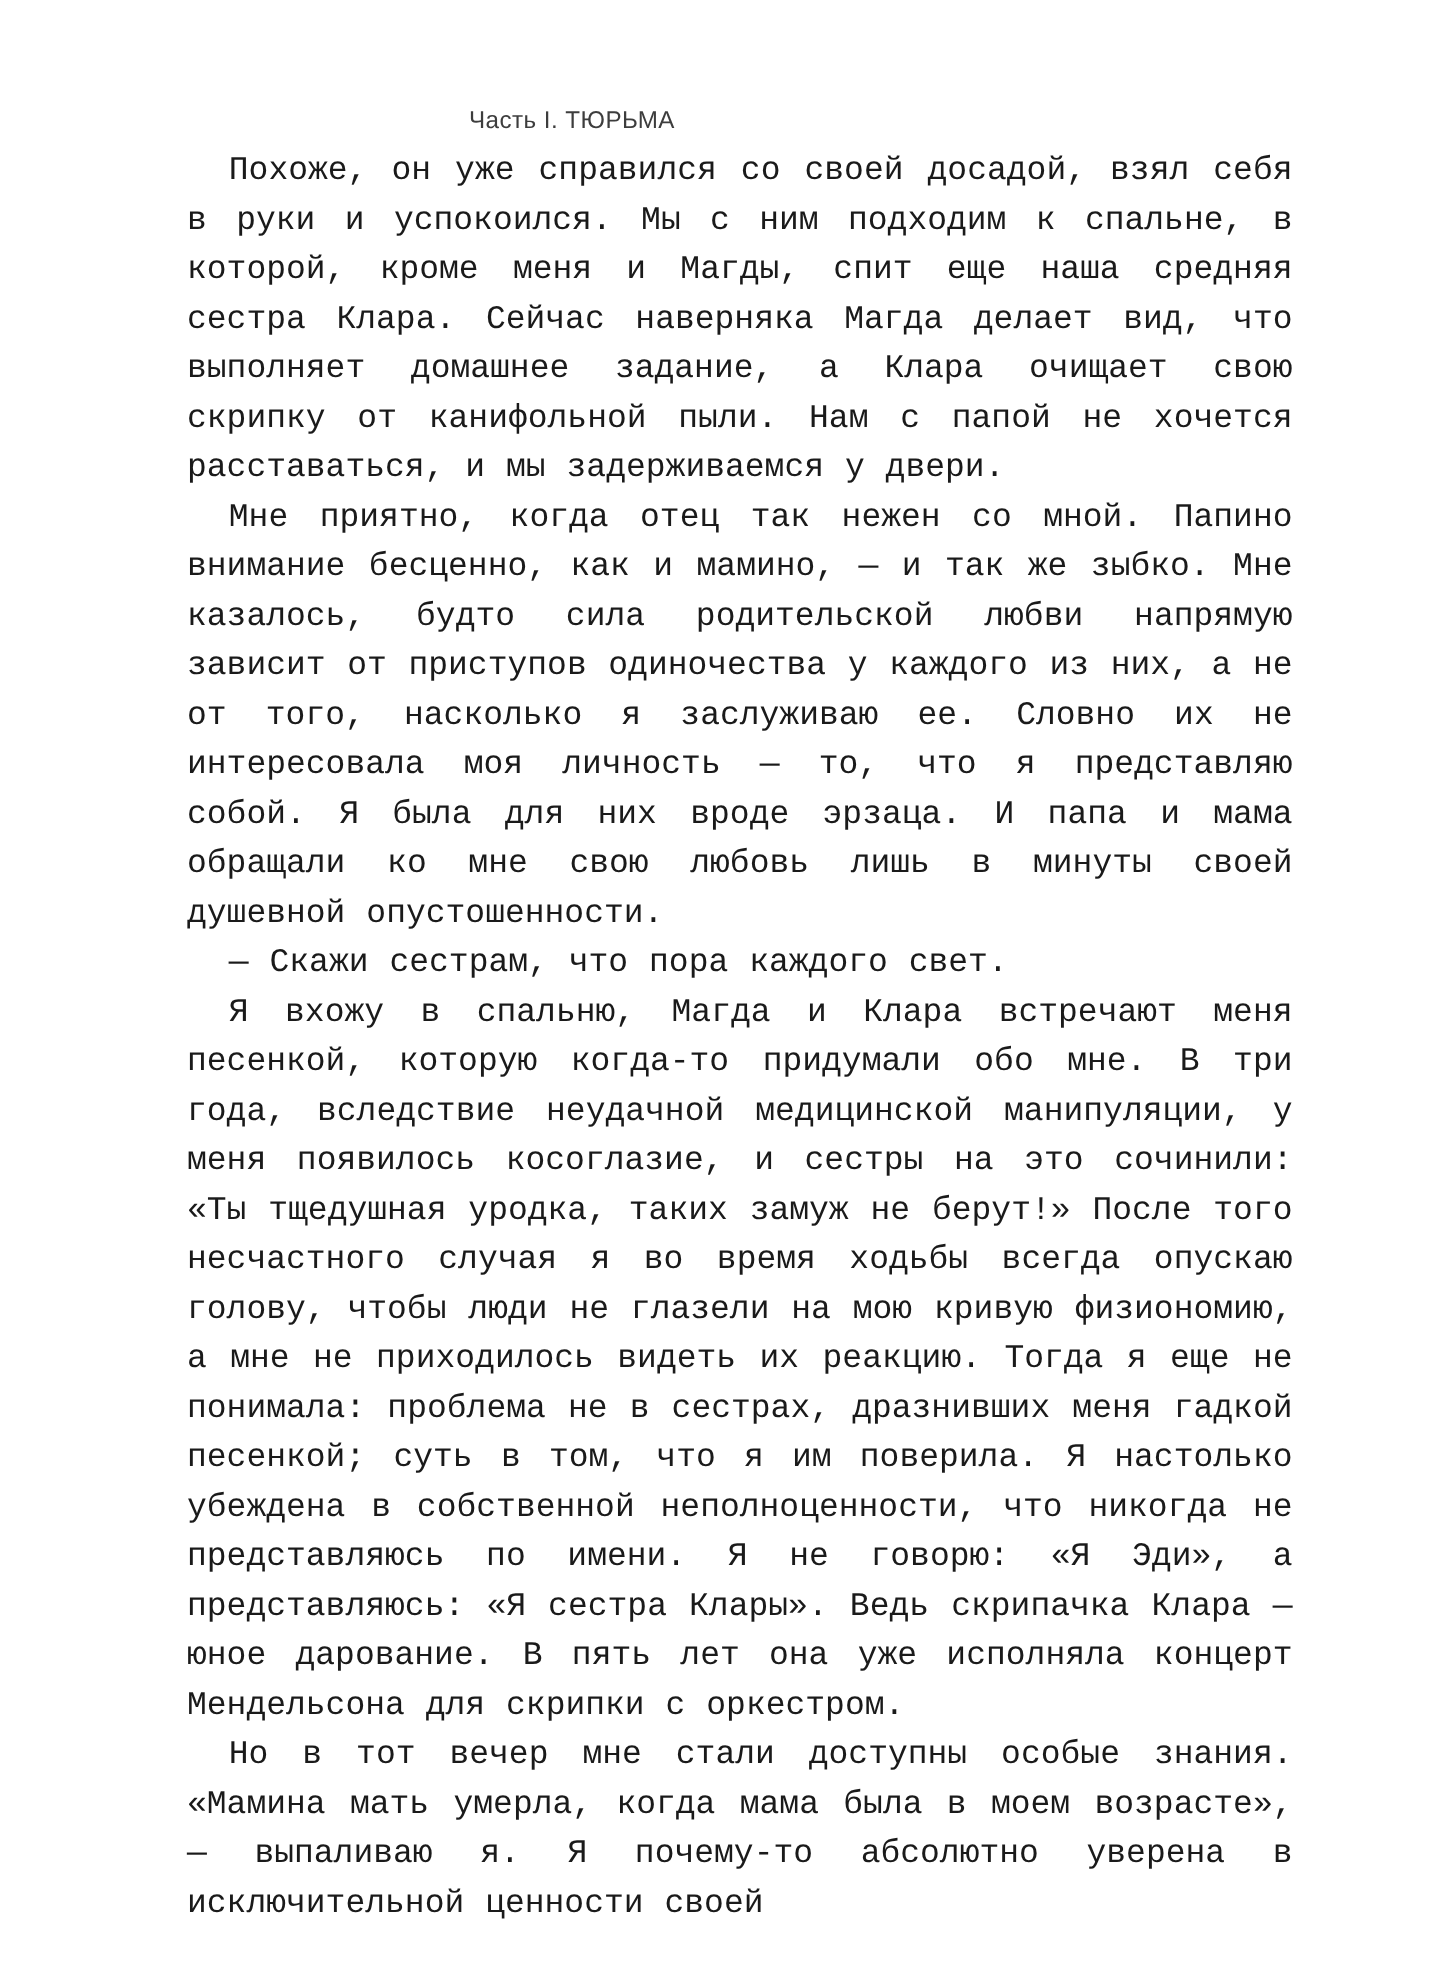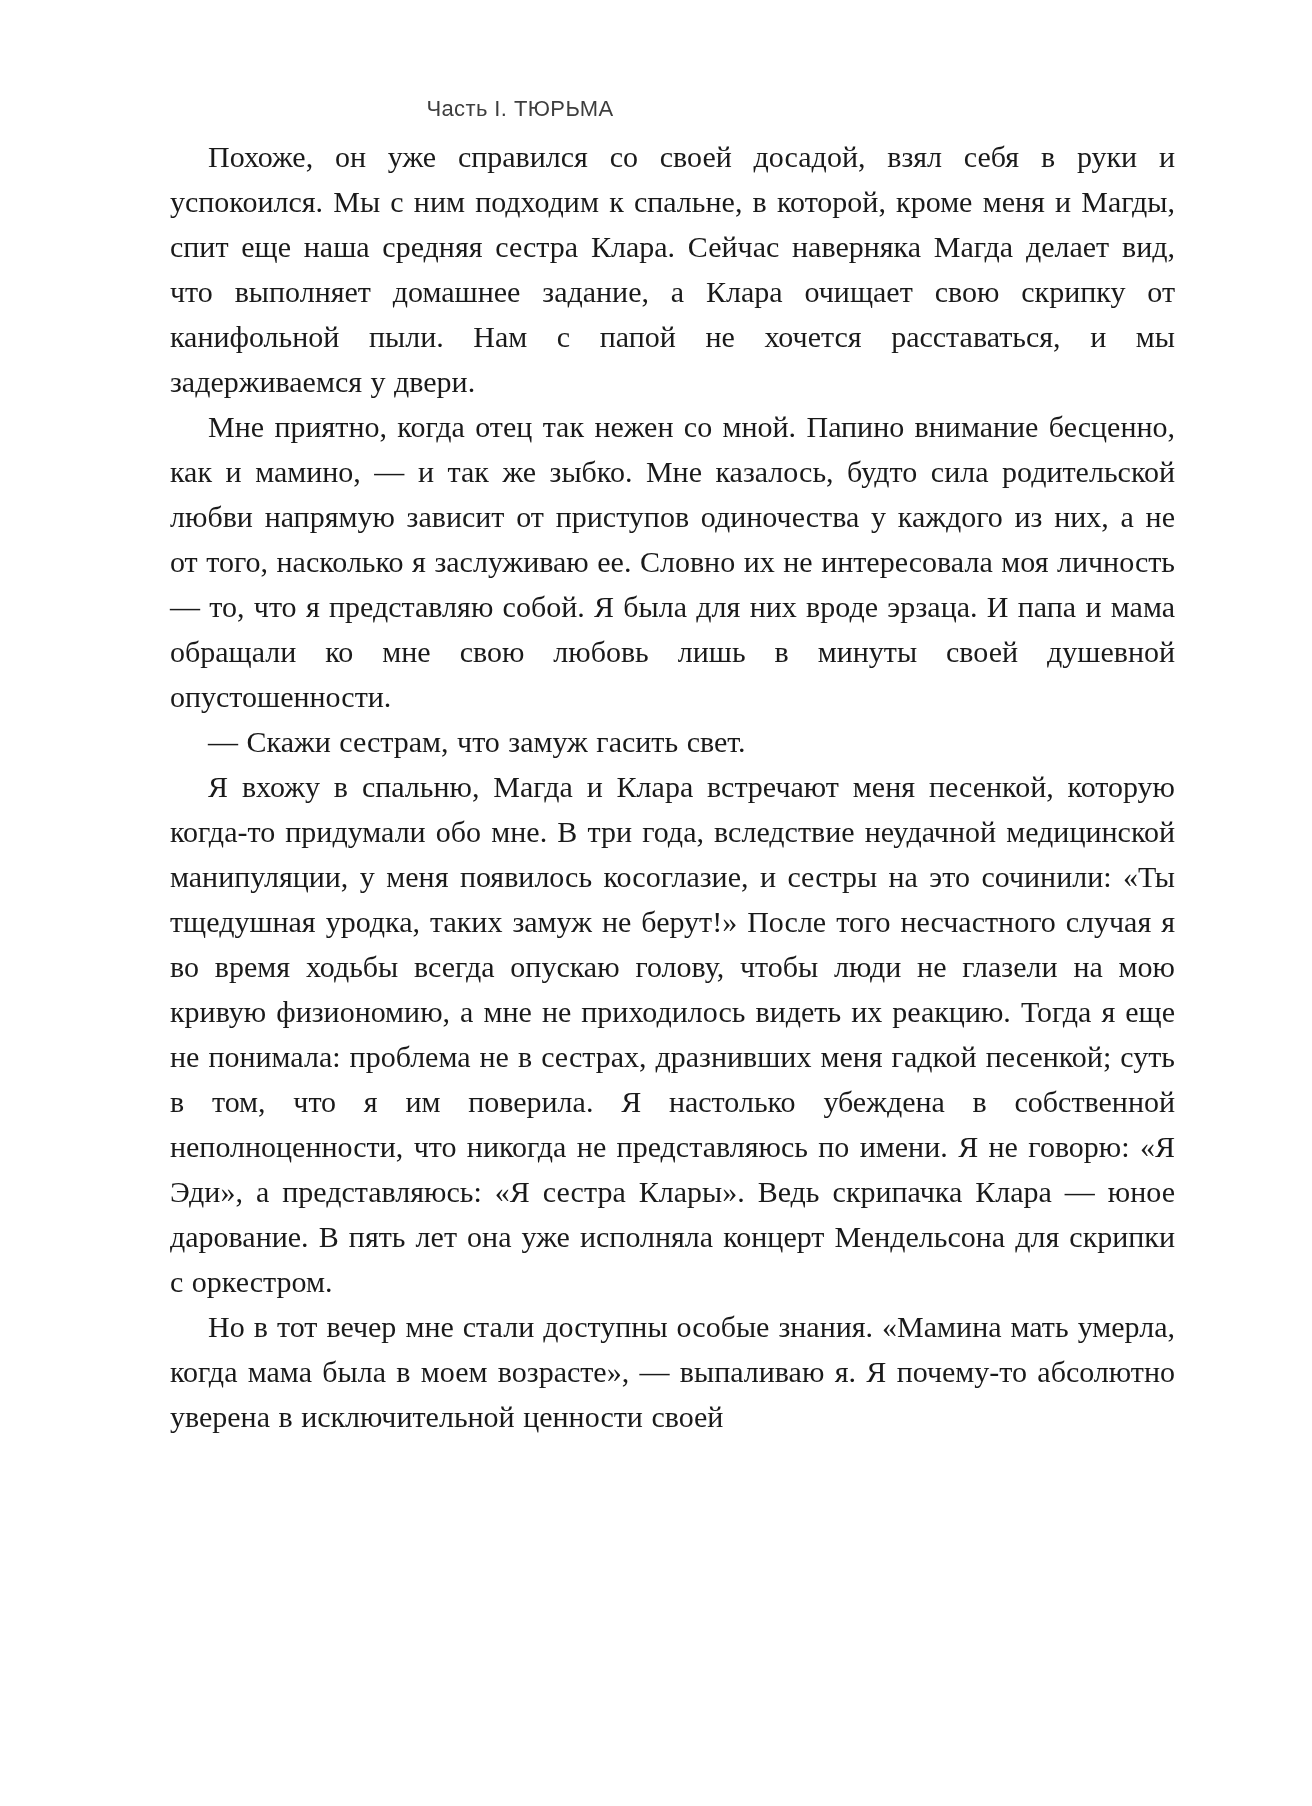--- a/index.html
+++ b/index.html
@@ -32,35 +32,35 @@
     margin-top: 20px;
   }
   .page-body {
     position: absolute;
     top: 134px;
     left: 170px;
     width: 1005px;
   }
   .page-body p {
     margin: 0;
-    font-family: Liberation Serif, serif;
+    font-family: Liberation Mono, monospace;
     font-size: 30px;
     line-height: 45px;
     color: #1a1a1a;
     text-align: justify;
     text-indent: 38px;
     word-spacing: 1px;
   }
 </style>
 </head>
 <body>
 
 <div class="page">
   <div class="running-header">Часть I. ТЮРЬМА</div>
 
   <main class="page-body">
     <p>Похоже, он уже справился со своей досадой, взял себя в руки и успокоился. Мы с ним подходим к спальне, в которой, кроме меня и Магды, спит еще наша средняя сестра Клара. Сейчас наверняка Магда делает вид, что выполняет домашнее задание, а Клара очищает свою скрипку от канифольной пыли. Нам с папой не хочется расставаться, и мы задерживаемся у двери.</p>
     <p>Мне приятно, когда отец так нежен со мной. Папино внимание бесценно, как и мамино, — и так же зыбко. Мне казалось, будто сила родительской любви напрямую зависит от приступов одиночества у каждого из них, а не от того, насколько я заслуживаю ее. Словно их не интересовала моя личность — то, что я представляю собой. Я была для них вроде эрзаца. И папа и мама обращали ко мне свою любовь лишь в минуты своей душевной опустошенности.</p>
-    <p>— Скажи сестрам, что замуж гасить свет.</p>
+    <p>— Скажи сестрам, что пора каждого свет.</p>
     <p>Я вхожу в спальню, Магда и Клара встречают меня песенкой, которую когда-то придумали обо мне. В три года, вследствие неудачной медицинской манипуляции, у меня появилось косоглазие, и сестры на это сочинили: «Ты тщедушная уродка, таких замуж не берут!» После того несчастного случая я во время ходьбы всегда опускаю голову, чтобы люди не глазели на мою кривую физиономию, а мне не приходилось видеть их реакцию. Тогда я еще не понимала: проблема не в сестрах, дразнивших меня гадкой песенкой; суть в том, что я им поверила. Я настолько убеждена в собственной неполноценности, что никогда не представляюсь по имени. Я не говорю: «Я Эди», а представляюсь: «Я сестра Клары». Ведь скрипачка Клара — юное дарование. В пять лет она уже исполняла концерт Мендельсона для скрипки с оркестром.</p>
     <p>Но в тот вечер мне стали доступны особые знания. «Мамина мать умерла, когда мама была в моем возрасте», — выпаливаю я. Я почему-то абсолютно уверена в исключительной ценности своей</p>
   </main>
 </div>
 
 </body></html>

